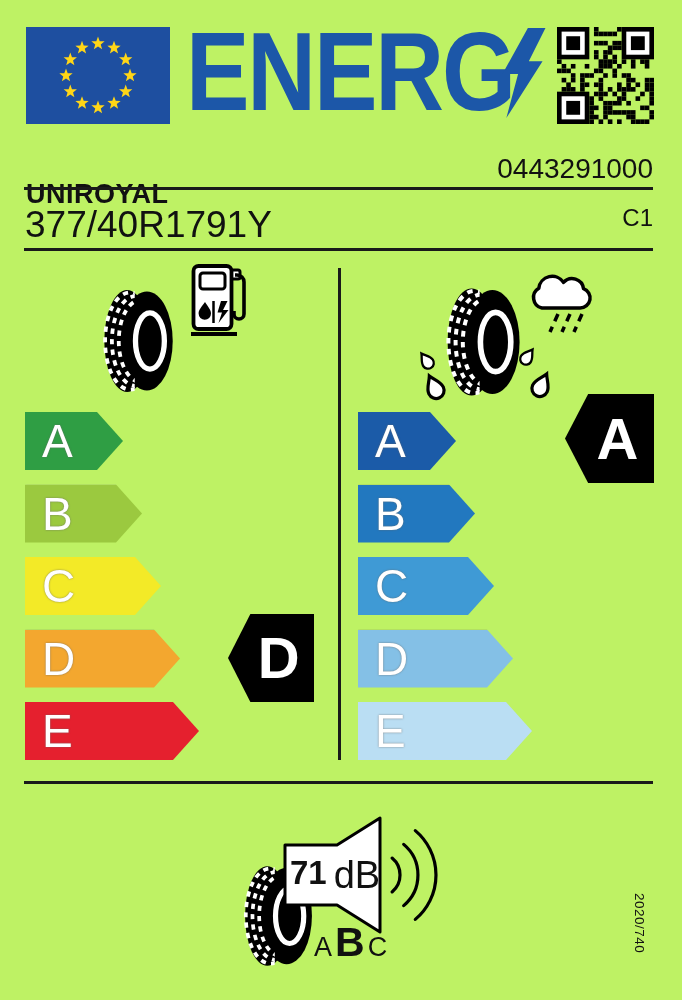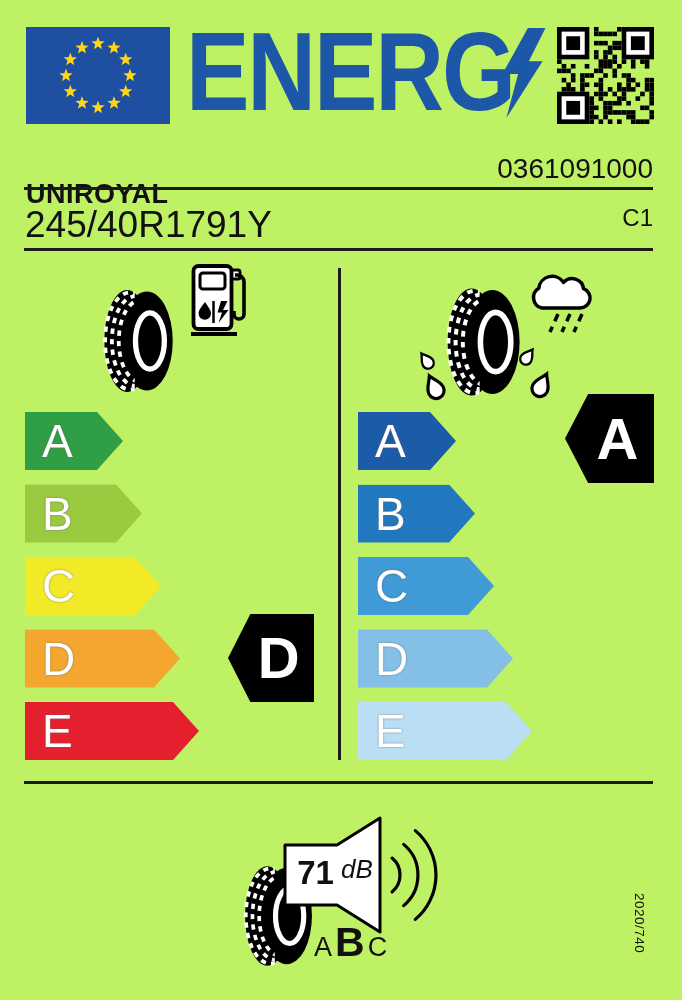--- a/index.html
+++ b/index.html
@@ -28,21 +28,21 @@
   .bar-letter{font-size:46px;line-height:1;color:#fff;padding-left:17px;
               text-shadow:0 0 2px rgba(105,105,105,.85);}
   .rating{position:absolute;background:#000;display:flex;align-items:center;justify-content:center;
           clip-path:polygon(0 50%,26% 0,100% 0,100% 100%,26% 100%);}
   .rating span{color:#fff;font-weight:bold;font-size:58px;line-height:1;padding-left:18%;}
 
   
   .db-text{position:absolute;left:291px;top:856px;width:88px;display:flex;
            justify-content:center;align-items:flex-start;gap:7px;}
   .db-val{font-size:33px;font-weight:bold;line-height:1;}
-  .db-unit{font-size:26px;line-height:1;font-style:italic;}
+  .db-unit{font-size:38px;line-height:1;}
   .abc{position:absolute;left:314px;top:922px;width:80px;display:flex;
        align-items:baseline;gap:3px;}
   .abc .small{font-size:27px;line-height:1;}
   .abc .big{font-size:41px;line-height:1;font-weight:bold;}
 
   .reg{position:absolute;left:632px;top:893px;font-size:13.5px;letter-spacing:.5px;
        writing-mode:vertical-rl;}
 </style>
 </head>
 <body>
@@ -230,24 +230,24 @@
       <rect x="41.4" y="92" width="4.6" height="4.6" fill="#000000"></rect>
       <rect x="50.599999999999994" y="92" width="4.6" height="4.6" fill="#000000"></rect>
       <rect x="59.8" y="92" width="4.6" height="4.6" fill="#000000"></rect>
       <rect x="73.6" y="92" width="4.6" height="4.6" fill="#000000"></rect>
       <rect x="78.19999999999999" y="92" width="4.6" height="4.6" fill="#000000"></rect>
       <rect x="82.8" y="92" width="4.6" height="4.6" fill="#000000"></rect>
       <rect x="87.39999999999999" y="92" width="4.6" height="4.6" fill="#000000"></rect>
     </svg>
 
   <div class="brand">UNIROYAL</div>
-  <div class="model">0361091000</div>
+  <div class="model">0443291000</div>
   <div class="rule" style="left:24px;top:187px;width:629px"></div>
 
-  <div class="tsize">245/40R1791Y</div>
+  <div class="tsize">377/40R1791Y</div>
   <div class="tclass">C1</div>
   <div class="rule" style="left:24px;top:248px;width:629px"></div>
 
   <div class="vrule" style="left:338px;top:268px;height:492px"></div>
 
   <svg class="abs" style="left:99px;top:286px" width="76" height="110" viewBox="0 0 100 140">
       <use href="#tire"></use>
     </svg>
 
   <svg class="abs" style="left:191px;top:263px" width="56" height="80" viewBox="0 0 56 80">

